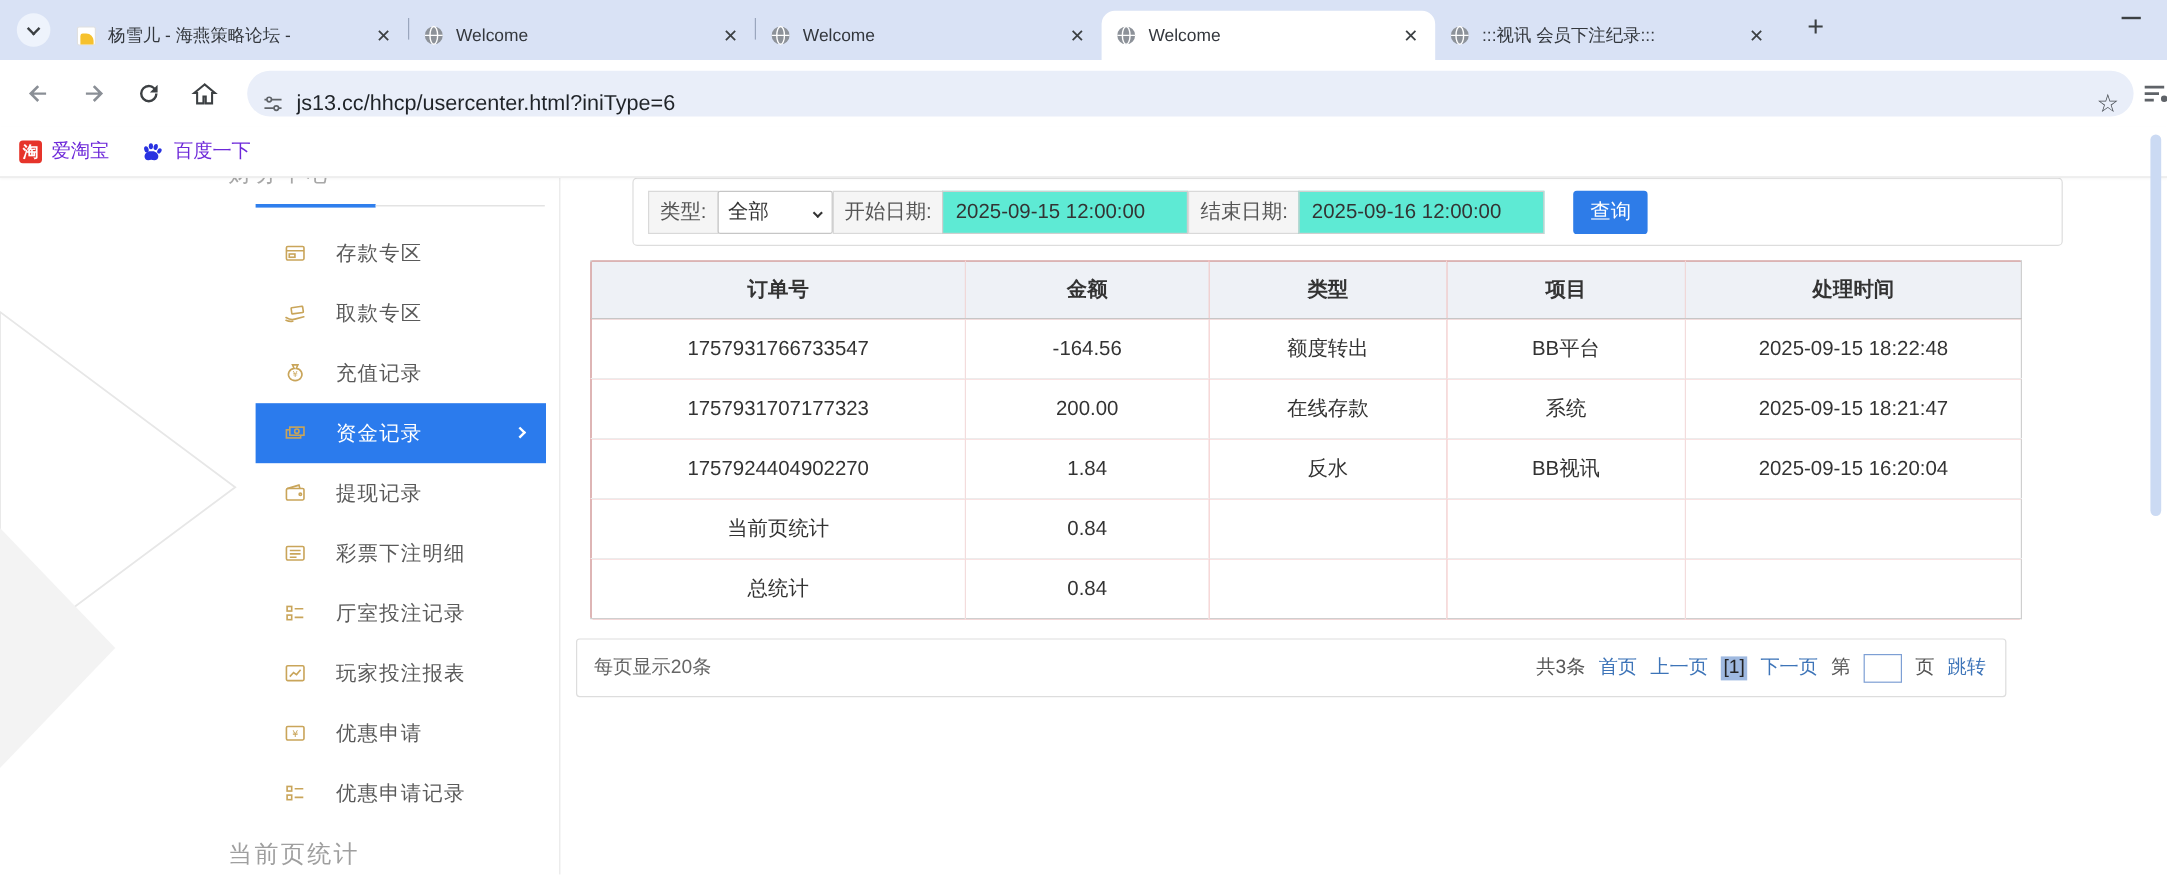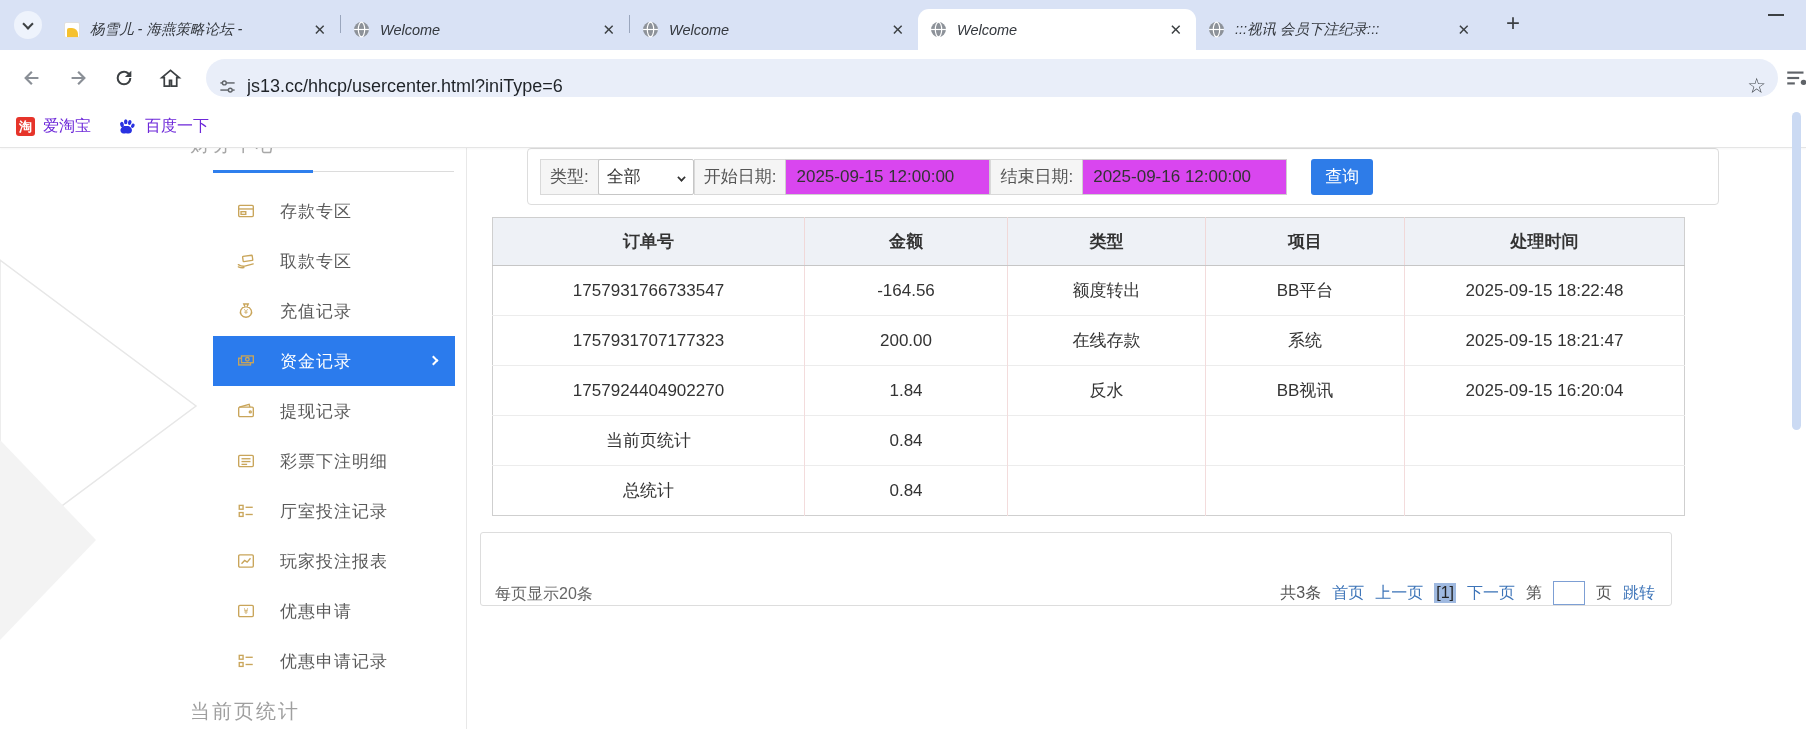--- a/index.html
+++ b/index.html
@@ -6,21 +6,21 @@
   html,body { background:#fff; }
   body {
     width:1806px; height:729px; overflow:hidden; position:relative;
     font-family:"Liberation Sans","DejaVu Sans",sans-serif;
     -webkit-font-smoothing:antialiased;
   }
   
   .tabbar { height:50px; background:#d9e2f5; display:flex; align-items:flex-end; padding-left:8px; position:relative; }
   .tab-search-btn { align-self:center; width:28px; height:28px; border-radius:50%; background:#eef3fc; display:flex; align-items:center; justify-content:center; margin:0 10px 0 6px; cursor:pointer; }
   .chev-down { width:8px; height:8px; border-right:2px solid #3c4043; border-bottom:2px solid #3c4043; transform:rotate(45deg); margin-top:-3px; }
-  .tab { width:288px; height:41px; display:flex; align-items:center; padding:0 12px; border-radius:11px 11px 0 0; color:#33373d; font-size:14.5px; position:relative; cursor:pointer; flex:none;font-style:italic; }
+  .tab { width:288px; height:41px; display:flex; align-items:center; padding:0 12px; border-radius:11px 11px 0 0; color:#33373d; font-size:14.5px; position:relative; cursor:pointer; flex:none; }
   .tab.active { background:#fff; width:278px; }
   .tab .tab-title { flex:1; white-space:nowrap; overflow:hidden; margin:0 10px 0 10px; }
   .tab .tab-close { font-size:15px; color:#3c4043; padding:0 2px; }
   .tab-sep { width:1px; height:18px; background:#9aa6bd; align-self:center; margin-bottom:2px; flex:none; }
   .favicon-globe { width:17px; height:17px; flex:none; }
   .favicon-doc { width:16px; height:16px; background:#fff; border:1px solid #e0e0e0; border-radius:2px; position:relative; flex:none; overflow:hidden; }
   .favicon-doc::after { content:""; position:absolute; left:2px; top:5px; width:11px; height:10px; background:#f6c12d; border-radius:2px 6px 1px 1px; }
   .newtab-btn { align-self:center; font-size:24px; color:#3c4043; margin:0 0 4px 14px; width:30px; text-align:center; cursor:pointer; }
   .win-min { position:absolute; right:22px; top:14px; width:16px; height:2px; background:#3c4043; cursor:pointer; }
   .addressbar { height:56px; background:#fff; display:flex; align-items:center; padding:0 10px 0 14px; }
@@ -51,30 +51,30 @@
   .sb-chev { position:absolute; right:18px; top:21px; width:7px; height:7px; border-top:2px solid #fff; border-right:2px solid #fff; transform:rotate(45deg); }
   .sb-footer { position:absolute; top:550px; left:4px; font-size:20px; color:#9f9f9f; letter-spacing:2px; }
   
   .main { position:absolute; left:480px; width:1192px; top:0; z-index:1; }
   .filterbox { position:absolute; top:0; left:0; width:1192px; height:57px; border:1px solid #ddd; border-radius:4px; background:#fff; display:flex; align-items:center; padding-left:12px;margin-left:47px; }
   .fgroup { display:flex; align-items:center; }
   .addon { height:36px; line-height:34px; background:#f5f5f5; border:1px solid #d9d9d9; color:#555; font-size:17px; padding:0 9px; flex:none; }
   .addon + * { margin-left:-1px; }
   .fsel { height:36px; width:96px; border:1px solid #c6c6c6; background:#fff; display:flex; align-items:center; padding:0 8px; font-size:17px; color:#333; position:relative; cursor:pointer; flex:none; border-radius:2px; }
   .fsel .chev { position:absolute; right:8px; top:14px; width:7px; height:7px; border-right:2px solid #333; border-bottom:2px solid #333; transform:rotate(45deg) scale(.85); }
-  .fin { height:36px; width:205px; border:1px solid #cfcfcf; background:#d946ef; font-size:17px; color:#333; padding:0 10px; font-family:"Liberation Sans",sans-serif; margin-left:-1px; flex:none; }
+  .fin { height:36px; width:205px; border:1px solid #cfcfcf; background:#5eead4; font-size:17px; color:#333; padding:0 10px; font-family:"Liberation Sans",sans-serif; margin-left:-1px; flex:none; }
   .btn-query { height:36px; width:62px; background:#2e7ce8; color:#fff; border:none; border-radius:3px; font-size:17px; margin-left:24px; cursor:pointer; font-family:"Liberation Sans",sans-serif; }
   
   .dtable { position:absolute; top:69px; left:12px; width:1192px; border:1px solid #cfcfcf; border-radius:2px; border-collapse:collapse; table-layout:fixed; background:#ef4444; }
   .dtable th { height:48px; background:#eef1f6; font-size:17px; color:#333; font-weight:bold; border-bottom:1px solid #c6c6c6; border-right:1px solid #f0d8d8; text-align:center; }
   .dtable td { height:50px; font-size:17px; color:#333; text-align:center; border-top:1px solid #ececec; border-right:1px solid #f3dcdc; background:#fff; }
   .dtable th:last-child, .dtable td:last-child { border-right:none; }
   .c0{width:312px}.c1{width:203px}.c2{width:198px}.c3{width:199px}.c4{width:280px}
   
-  .pager { position:absolute; top:384px; left:0; width:1192px; height:74px; border:1px solid #ddd; border-radius:3px; background:#fff; display:flex; align-items:flex-end; justify-content:space-between; padding:0 16px 0 14px; }
+  .pager { position:absolute; top:384px; left:0; width:1192px; height:49px; border:1px solid #ddd; border-radius:3px; background:#fff; display:flex; align-items:center; justify-content:space-between; padding:0 16px 0 14px; }
   .pg-size { font-size:16px; color:#666; }
   .pg-right { display:flex; align-items:center; font-size:16px; color:#555; }
   .pg-right > * { margin-left:11px; }
   .pg-link { color:#3d74b8; cursor:pointer; text-decoration:none; }
   .pg-cur { background:#9fb9e0; color:#222; padding:1px 2px; cursor:pointer; }
   .pg-input { width:32px; height:24px; border:1px solid #7d9fd4; font-size:15px; text-align:center; font-family:"Liberation Sans",sans-serif; }
 </style>
 </head>
 <body>
 

